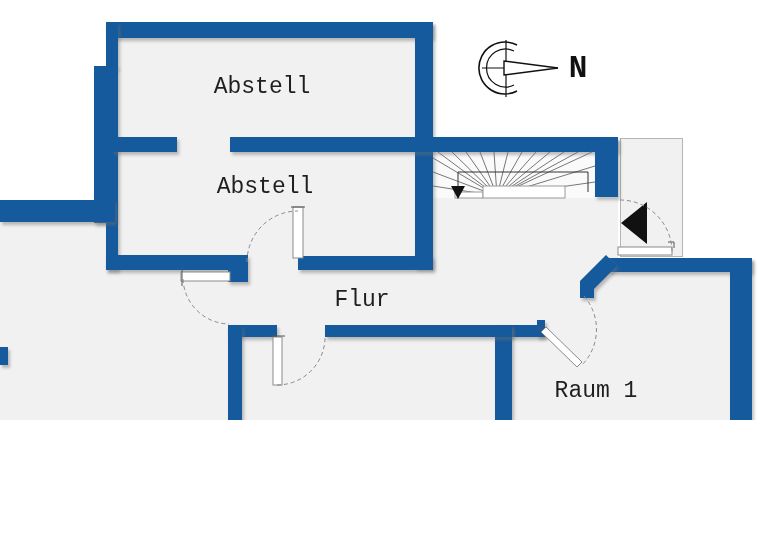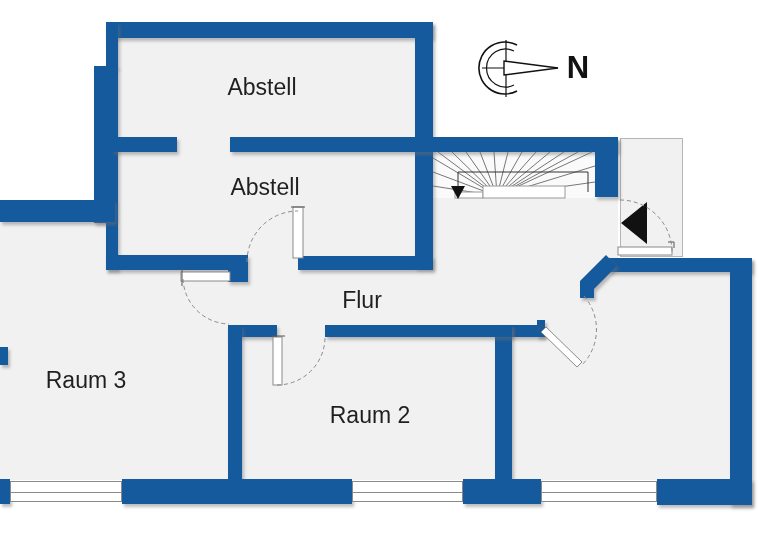--- a/index.html
+++ b/index.html
@@ -1,19 +1,19 @@
 <!DOCTYPE html>
 <html style="--c-wall: #165a9e; --c-interior: #f1f1f2; --c-exterior: #ffffff; --c-outline: #8a8a8a; --c-text: #1f1f1f;"><head>
 <meta charset="utf-8">
 <style>
   html,body{margin:0;padding:0;background:#fff;}
   #stage{
-    position:relative;width:768px;height:560px;overflow:hidden;
+    position:relative;width:768px;height:420px;overflow:hidden;
     background:var(--c-exterior,#ffffff);
-    font-family:Liberation Sans, sans-serif;
+    font-family:Liberation Mono, monospace;
   }
   .interior{position:absolute;background:var(--c-interior,#f1f1f2);z-index:1;}
   .landing{
     position:absolute;background:var(--c-interior,#f1f1f2);
     border:1px solid #b5b5b5;box-sizing:border-box;z-index:1;
   }
   .wall{
     position:absolute;background:var(--c-wall,#165a9e);z-index:3;
     box-shadow:2px 3px 3px rgba(110,110,110,.45);
   }
@@ -147,18 +147,17 @@
       <path d="M 514 51 A 19 19 0 1 0 514 85" stroke-width="1.2"></path>
       <line x1="506" y1="40" x2="506" y2="97" stroke-width="1.2"></line>
       <line x1="482" y1="68" x2="558" y2="68" stroke-width="1.2"></line>
       <polygon points="558,68 504,61 504,75" fill="#ffffff" stroke-width="1.4"></polygon>
     </g>
   </svg>
 
   <div class="room-label" style="left:262px;top:87px;">Abstell</div>
   <div class="room-label" style="left:265px;top:187px;">Abstell</div>
   <div class="room-label" style="left:362px;top:300px;">Flur</div>
-  <div class="room-label" style="left:86px;top:380px;">Raum 3</div>
-  <div class="room-label" style="left:370px;top:415px;">Raum 2</div>
+  <div class="room-label" style="left:596px;top:391px;">Raum 1</div>
 
   <div class="north-label" style="left:578px;top:68px;">N</div>
 
 </div>
 
 </body></html>

